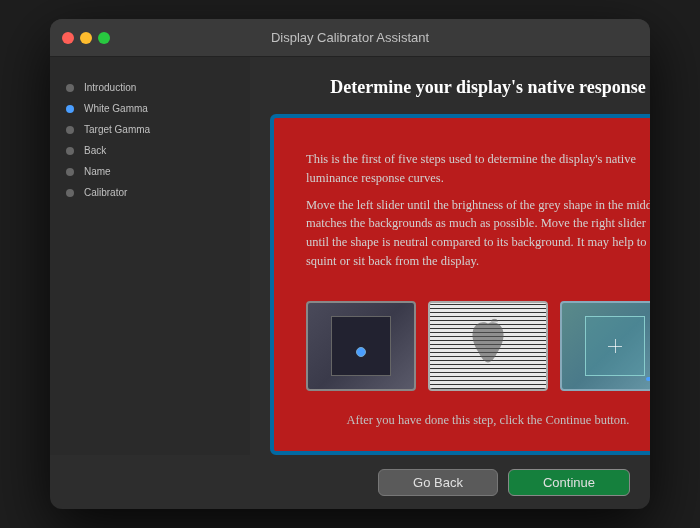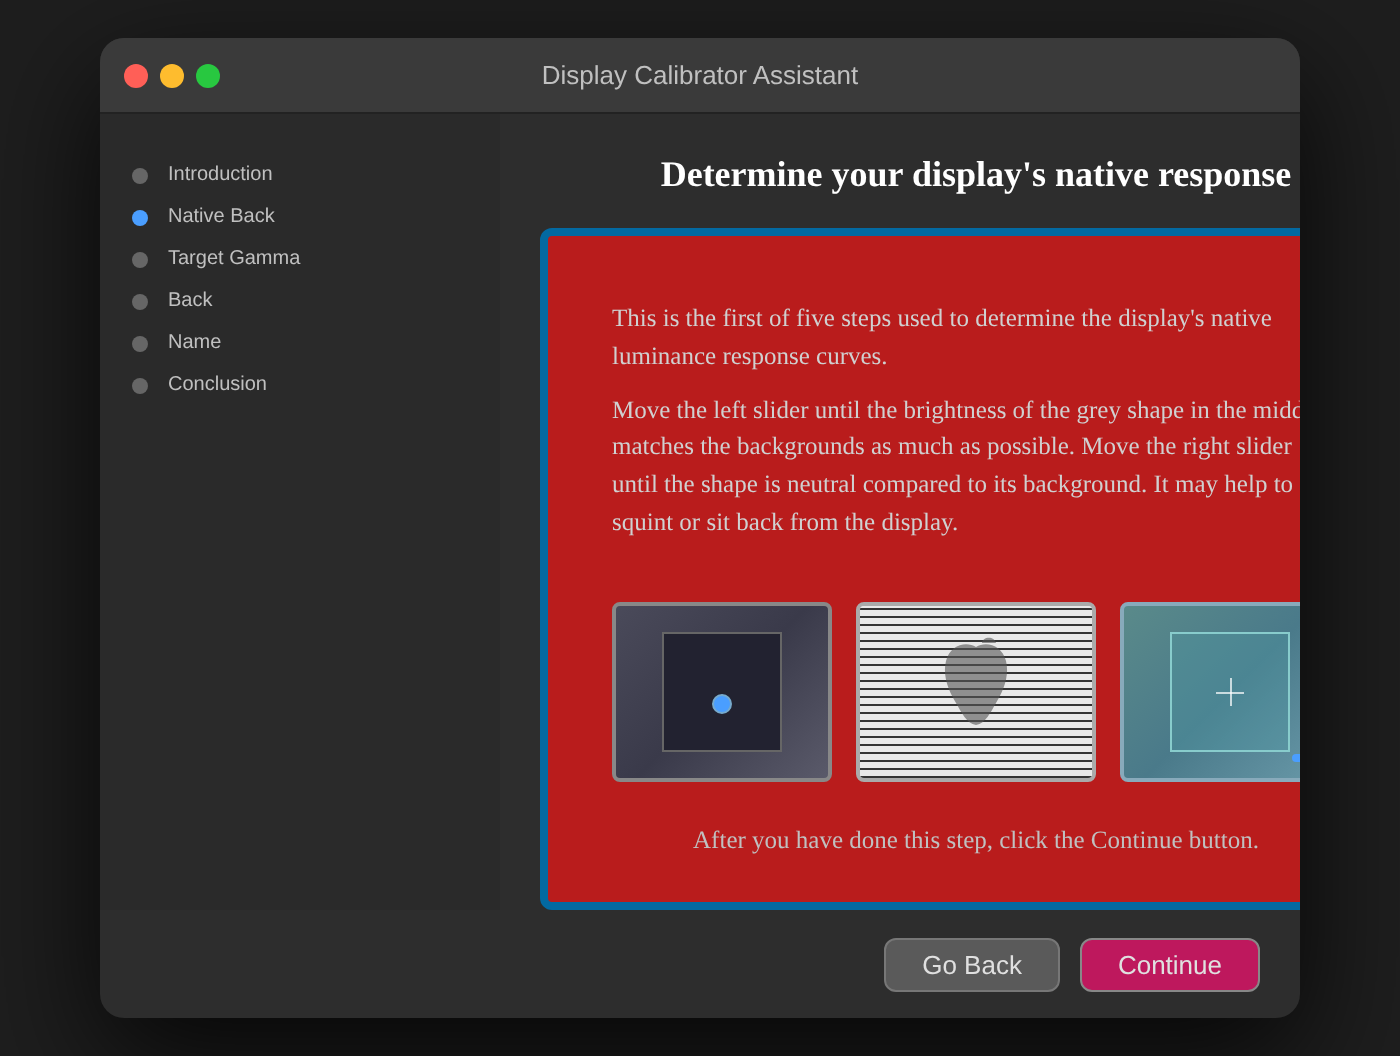--- a/index.html
+++ b/index.html
@@ -249,36 +249,36 @@
       height: 54px;
       display: flex;
       align-items: center;
       justify-content: flex-end;
       padding: 0 20px;
       gap: 10px;
       flex-shrink: 0;
     }
 
     .btn {
-      padding: 5px 18px;
+      padding: 5px 34px;
       border-radius: 6px;
       font-size: 13px;
       cursor: pointer;
       border: 1px solid transparent;
       font-family: inherit;
     }
 
     .btn-secondary {
       background: #5a5a5a;
       color: #e0e0e0;
       border-color: #777;
     }
 
     .btn-primary {
-      background: #be185d;
+      background: #15803d;
       color: #e0e0e0;
       border-color: #888;
     }
 
     
     .hatch-lines {
       position: absolute;
       inset: 0;
       background-image: repeating-linear-gradient(
         0deg,
@@ -313,37 +313,37 @@
   </div>
 
   <div class="content-area">
     <div class="sidebar">
       <div class="sidebar-item">
         <div class="sidebar-dot dot-inactive"></div>
         <span>Introduction</span>
       </div>
       <div class="sidebar-item">
         <div class="sidebar-dot dot-active"></div>
-        <span>Native Back</span>
+        <span>White Gamma</span>
       </div>
       <div class="sidebar-item">
         <div class="sidebar-dot dot-inactive"></div>
         <span>Target Gamma</span>
       </div>
       <div class="sidebar-item">
         <div class="sidebar-dot dot-inactive"></div>
         <span>Back</span>
       </div>
       <div class="sidebar-item">
         <div class="sidebar-dot dot-inactive"></div>
         <span>Name</span>
       </div>
       <div class="sidebar-item">
         <div class="sidebar-dot dot-inactive"></div>
-        <span>Conclusion</span>
+        <span>Calibrator</span>
       </div>
     </div>
 
     <div class="main-panel">
       <h1 class="main-title">Determine your display's native response</h1>
 
       <div class="main-content-box">
         <div class="instructions">
           <p>This is the first of five steps used to determine the display's native luminance response curves.</p>
           <p>Move the left slider until the brightness of the grey shape in the middle matches the backgrounds as much as possible. Move the right slider until the shape is neutral compared to its background. It may help to squint or sit back from the display.</p>

